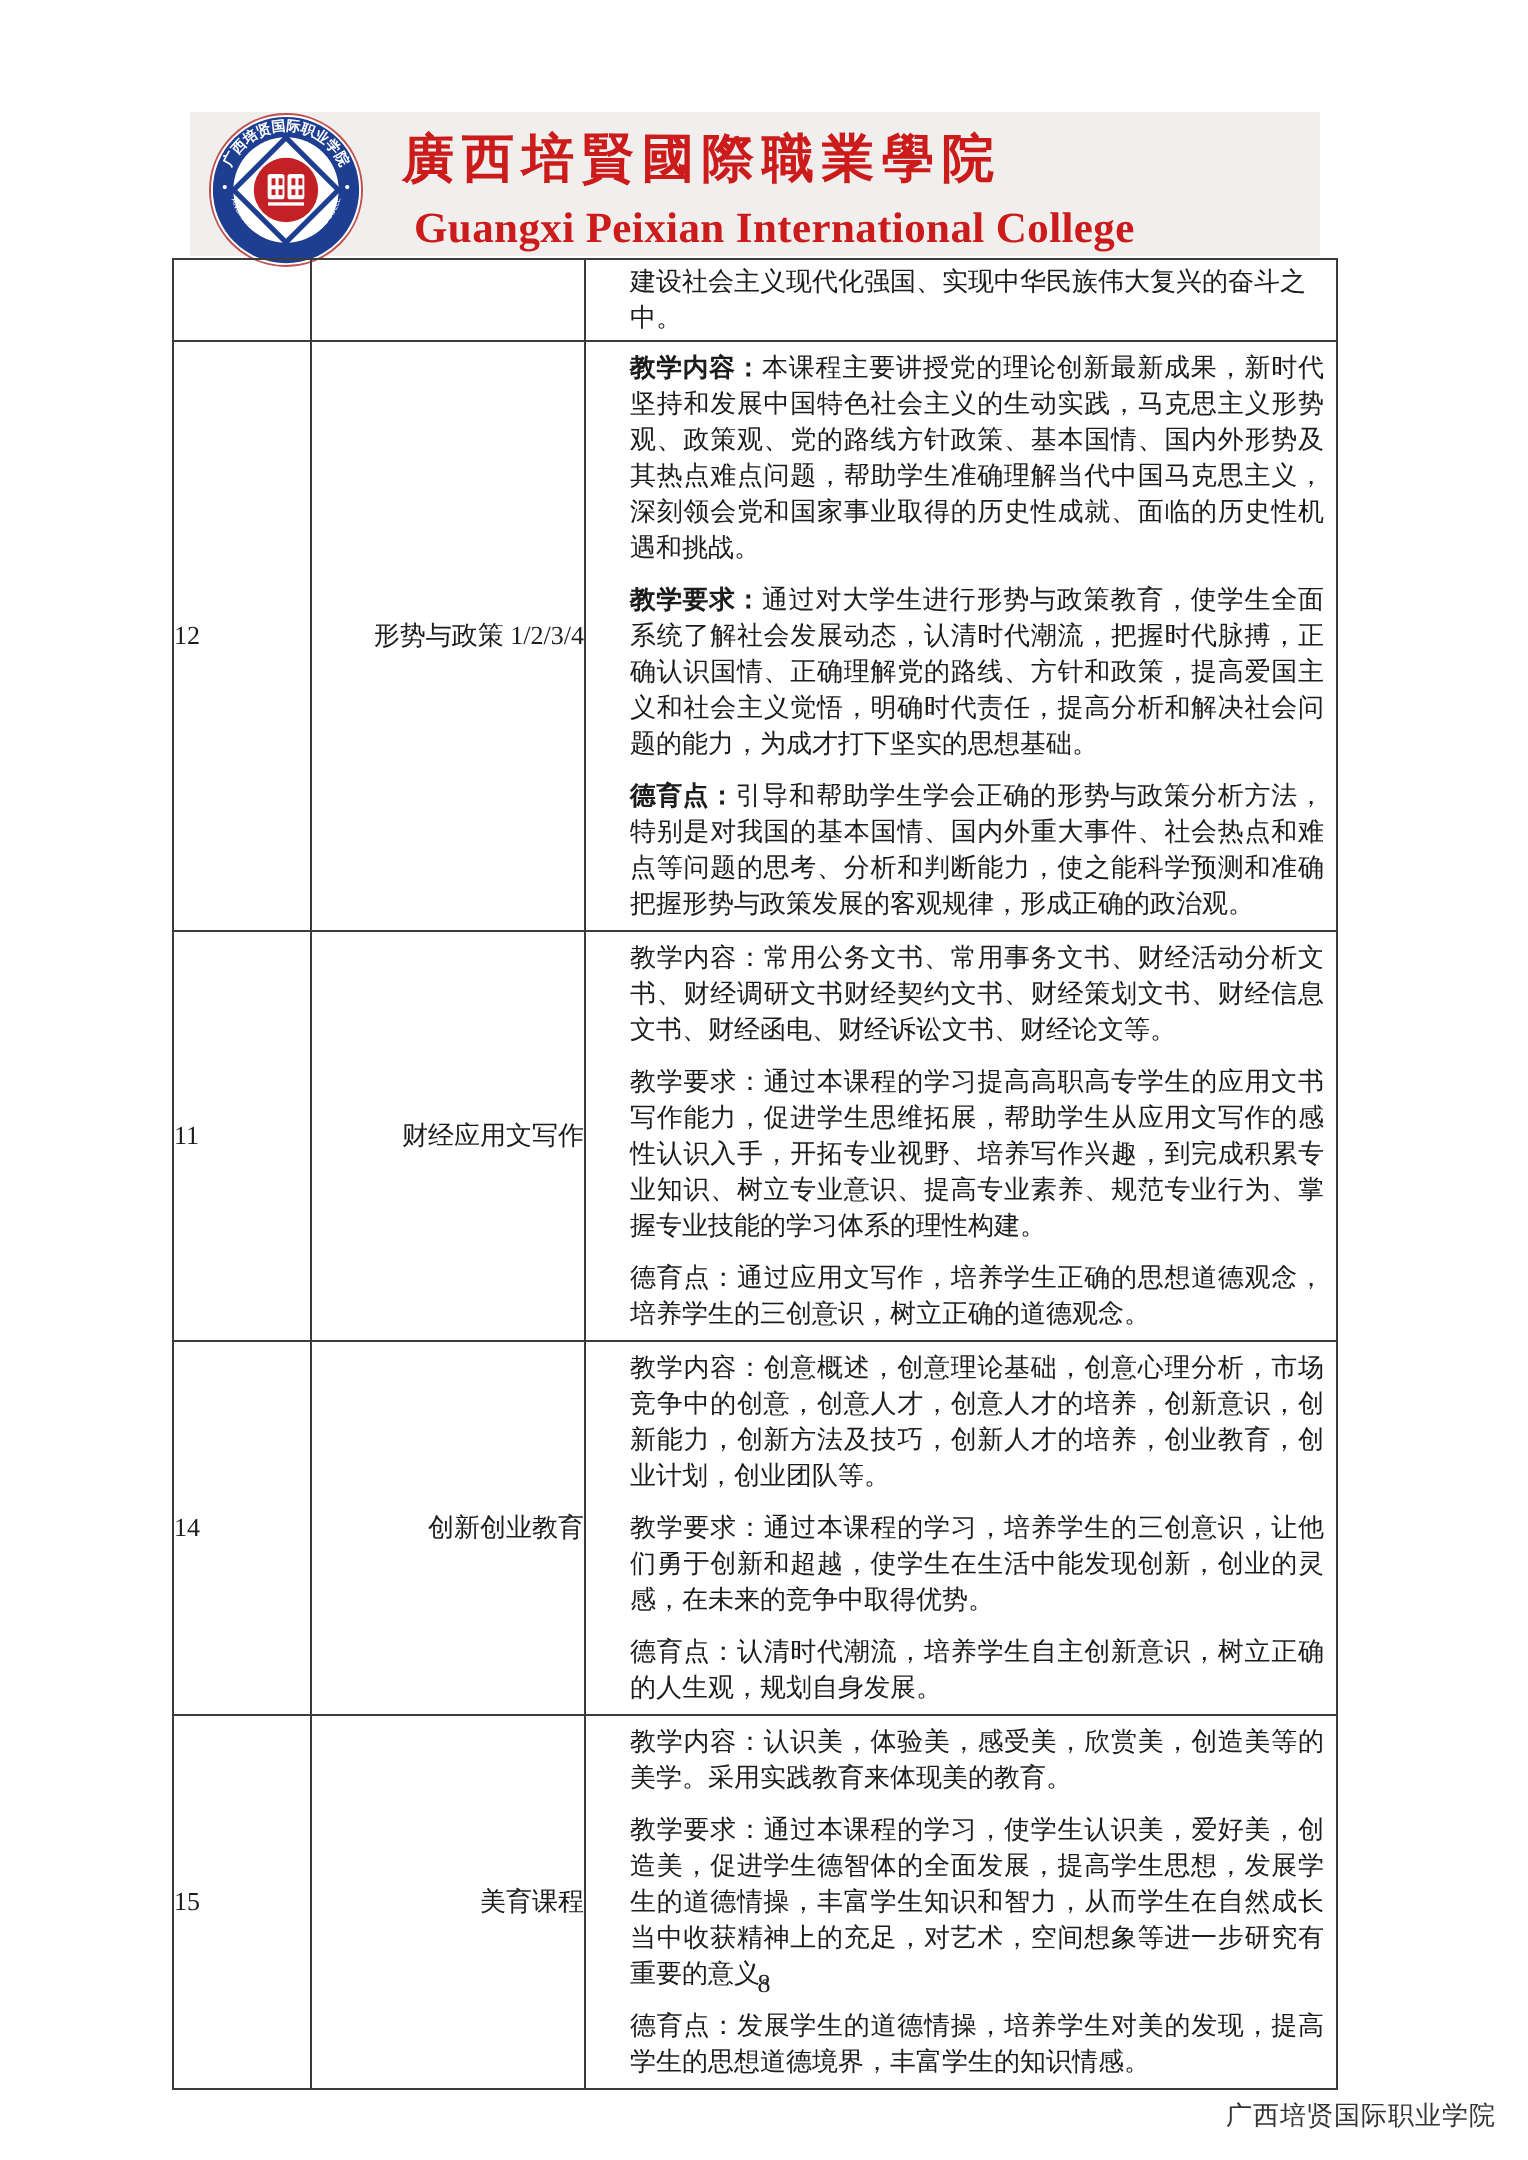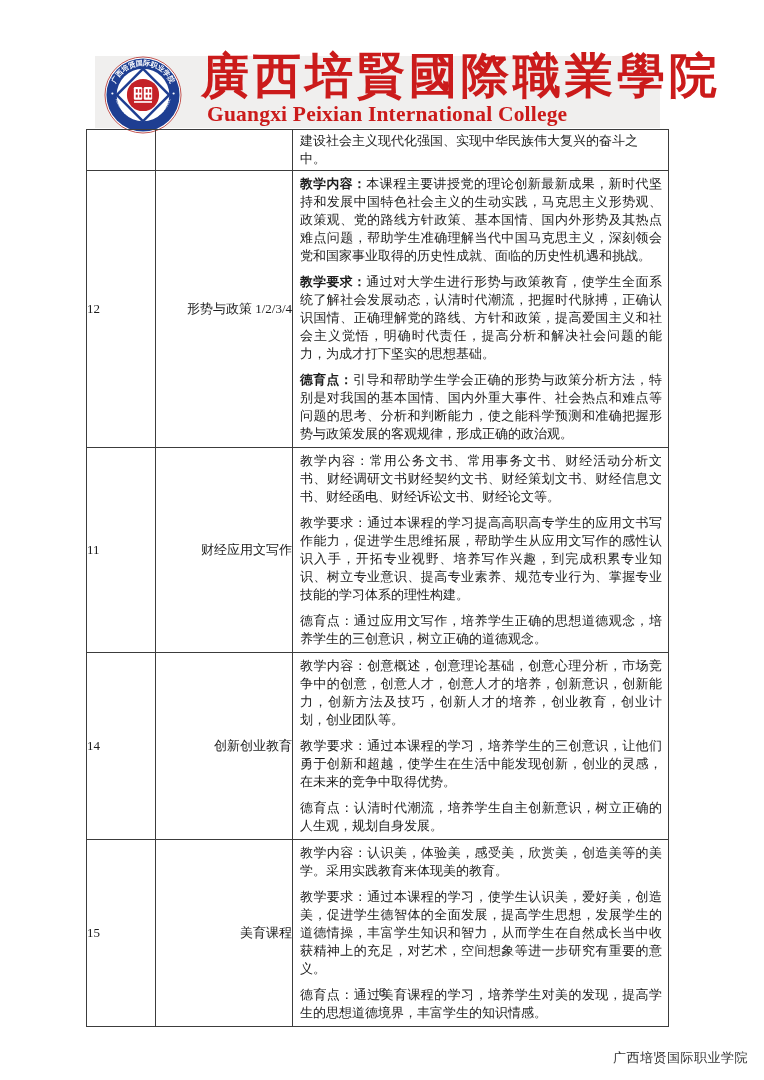--- a/index.html
+++ b/index.html
@@ -8,39 +8,39 @@
     font-family:"Liberation Serif","DejaVu Serif",serif; color:#1c1c1c; overflow:hidden;
   }
   
   .header-box {
     position:absolute; left:95px; top:56px; width:565px; height:72px;
     background:#f0efee;
   }
   .logo { position:absolute; left:9px; top:0; width:78px; height:78px; }
   .title-cn {
     position:absolute; left:106px; top:0px; white-space:nowrap;
-    font-size:48px; line-height:46px; font-weight:900; letter-spacing:4px;
-    color:#cb1b1b; font-family:Liberation Mono, monospace;
+    font-size:26px; line-height:46px; font-weight:900; letter-spacing:4px;
+    color:#cb1b1b; font-family:Liberation Sans, sans-serif;
   }
   .title-en {
     position:absolute; left:112px; top:46px; white-space:nowrap;
     font-size:21.5px; font-weight:bold; letter-spacing:0.2px; color:#cb1b1b;
     font-family:"Liberation Serif","DejaVu Serif",serif;
   }
   
   .course-table {
     position:absolute; left:86px; top:129px; width:583px;
     border-collapse:collapse; table-layout:fixed;
   }
   .course-table td {
     border:1px solid #3c3c3c; font-size:13px; color:#1c1c1c;
   }
   td.cell-num   { width:68px;  vertical-align:middle; padding:0; }
   td.cell-name  { width:136px; text-align:right; vertical-align:middle; padding:0; }
-  td.cell-desc  { padding:2px 6px 2px 7px; vertical-align:top; }
+  td.cell-desc  { padding:2px 6px 2px 22px; vertical-align:top; }
   .cell-desc p  { margin:2px 0 8px 0; line-height:18px; text-align:justify; }
   .cell-desc p:last-child { margin-bottom:2px; }
   tr.row-cont td { height:21px; }
   tr.row-cont .cell-desc p { margin:0; text-align:left; }
   .lbl-bold {
     font-weight:bold; font-size:12.8px;
     font-family:"Liberation Sans","DejaVu Sans",sans-serif;
   }
   tr.row-c12 td, tr.row-c13 td, tr.row-c14 td, tr.row-c15 td { height:auto; }
   tr.row-c12 { height:271px; } tr.row-c13 { height:196px; }
@@ -139,21 +139,21 @@
           <p><span>德育点：</span><span>认清时代潮流，培养学生自主创新意识，树立正确的人生观，规划自身发展。</span></p>
         </td>
       </tr>
 
       <tr class="row-c15">
         <td class="cell-num">15</td>
         <td class="cell-name">美育课程</td>
         <td class="cell-desc">
           <p><span>教学内容：</span><span>认识美，体验美，感受美，欣赏美，创造美等的美学。采用实践教育来体现美的教育。</span></p>
           <p><span>教学要求：</span><span>通过本课程的学习，使学生认识美，爱好美，创造美，促进学生德智体的全面发展，提高学生思想，发展学生的道德情操，丰富学生知识和智力，从而学生在自然成长当中收获精神上的充足，对艺术，空间想象等进一步研究有重要的意义。</span></p>
-          <p><span>德育点：</span><span>通过美育课程的学习，培养学生对美的发现，提高学生的思想道德境界，丰富学生的知识情感。</span></p>
+          <p><span>德育点：</span><span>发展学生的道德情操，培养学生对美的发现，提高学生的思想道德境界，丰富学生的知识情感。</span></p>
         </td>
       </tr>
     </tbody>
   </table>
 
   <div class="page-number">8</div>
   <div class="doc-footer">广西培贤国际职业学院</div>
 </div>
 
 </body></html>

